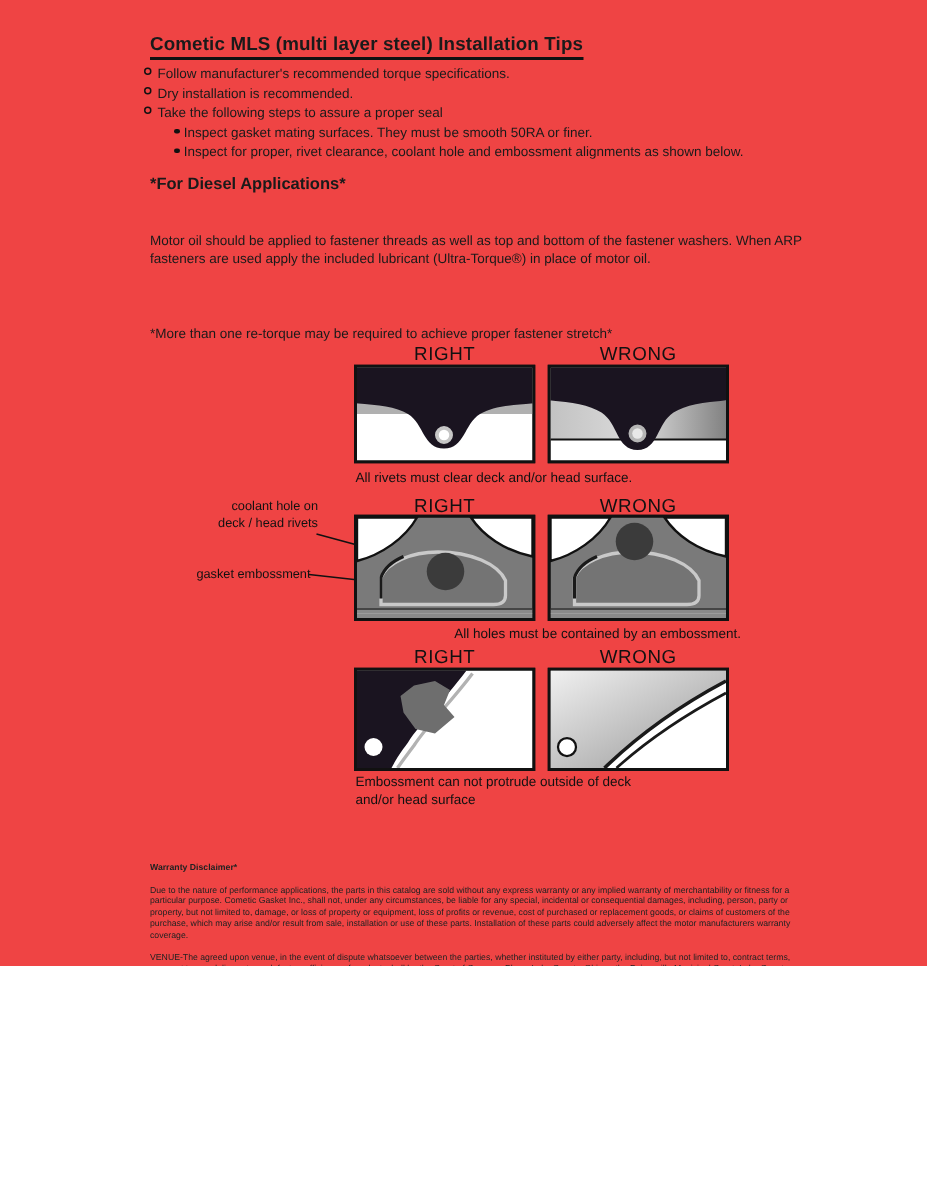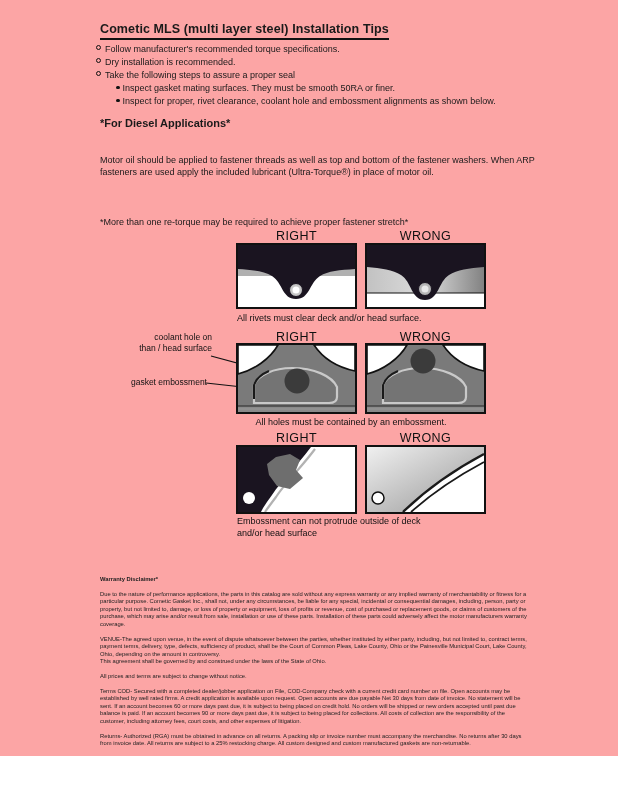--- a/index.html
+++ b/index.html
@@ -1,17 +1,17 @@
 <!DOCTYPE html>
 <html><head>
 <meta charset="utf-8">
 <style>
   html,body{margin:0;padding:0;background:#fff;}
   #page{
-    position:relative;width:618px;height:756px;background:#fca5a5;
+    position:relative;width:618px;height:644px;background:#ef4444;
     font-family:"Liberation Sans",sans-serif;color:#1a1a1a;overflow:hidden;
   }
   .abs{position:absolute;}
   .title{
     left:100px;top:22px;font-size:12.5px;font-weight:bold;
     border-bottom:2px solid #111;padding-bottom:2px;letter-spacing:.1px;
   }
   .bullets{left:96px;top:43px;width:470px;font-size:9px;line-height:13px;}
   .bullet,.subbullet{white-space:nowrap;}
   .subbullet{padding-left:20px;}
@@ -83,21 +83,21 @@
     </svg>
   </div>
 
   <div class="abs dg-caption" style="left:237px;top:313px;">All rivets must clear deck and/or head surface.</div>
 
   <div class="abs dg-head" style="left:236px;top:330px;">RIGHT</div>
   <div class="abs dg-head" style="left:365px;top:330px;">WRONG</div>
 
   <div class="abs dg-label" style="right:406px;top:332px;width:110px;">
     <div>coolant hole on</div>
-    <div>than / head surface</div>
+    <div>deck / head rivets</div>
   </div>
   <div class="abs dg-label" style="right:411px;top:377px;width:110px;">gasket embossment</div>
 
   <svg class="abs" style="left:200px;top:340px;" width="110" height="60" viewBox="0 0 110 60">
     <line x1="11" y1="16" x2="96" y2="39" stroke="#111" stroke-width="1.1"></line>
     <line x1="6" y1="43" x2="60" y2="49" stroke="#111" stroke-width="1.1"></line>
   </svg>
 
   <div class="abs" style="left:236px;top:343px;">
     <svg width="121" height="71" viewBox="0 0 121 71">
@@ -122,21 +122,21 @@
       <line x1="2" y1="66" x2="119" y2="66" stroke="#9c9c9c" stroke-width="0.8"></line>
       <path d="M2,2 H42 C34,16 18,27 2,31 Z" fill="#ffffff" stroke="#111" stroke-width="1.6"></path>
       <path d="M78,2 H119 V28 C100,24 86,14 78,2 Z" fill="#ffffff" stroke="#111" stroke-width="1.6"></path>
       <path d="M18,60 V42 C22,32 38,25 56,25 C78,25 96,33 101,44 V54 C101,58 98,60 93,60 Z" fill="#747474" stroke="#c9c9c9" stroke-width="2.2"></path>
       <path d="M18,56 V42 C20,36 26,31 33,28" stroke="#1a1a1a" stroke-width="2" fill="none"></path>
       <circle cx="58" cy="18" r="12.5" fill="#3b3b3b"></circle>
       <rect x="1" y="1" width="119" height="69" fill="none" stroke="#111" stroke-width="2"></rect>
     </svg>
   </div>
 
-  <div class="abs dg-caption" style="left:226px;top:417px;width:250px;text-align:center;">All holes must be contained by an embossment.</div>
+  <div class="abs dg-caption" style="left:244px;top:417px;width:250px;text-align:right;">All holes must be contained by an embossment.</div>
 
   <div class="abs dg-head" style="left:236px;top:431px;">RIGHT</div>
   <div class="abs dg-head" style="left:365px;top:431px;">WRONG</div>
 
   <div class="abs" style="left:236px;top:445px;">
     <svg width="121" height="69" viewBox="0 0 121 69">
       <rect x="1" y="1" width="119" height="67" fill="#ffffff" stroke="#111" stroke-width="2"></rect>
       <path d="M2,2 H75 C60,22 45,36 36,50 C30,58 27,63 25,67 H2 Z" fill="#1a1420"></path>
       <path d="M79,4 C64,24 49,38 40,52 C34,60 31,64 29,67" stroke="#b2b2b2" stroke-width="2.2" fill="none"></path>
       <polygon points="40,12 54,9 64,15 60,25 67,33 54,44 41,41 33,30 31,19" fill="#6e6e6e"></polygon>

